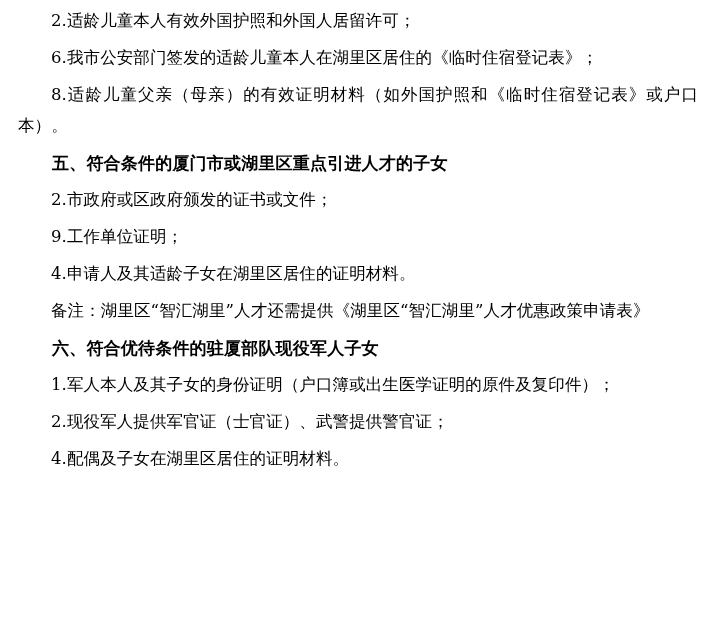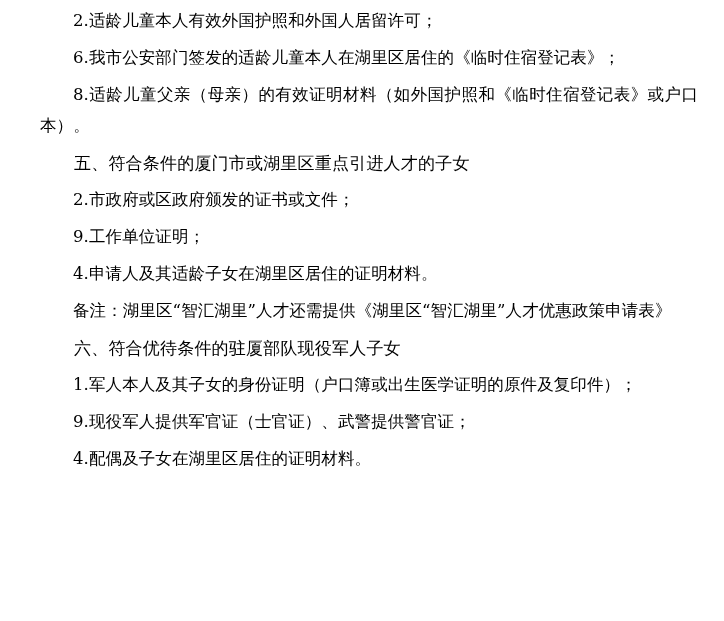--- a/index.html
+++ b/index.html
@@ -11,42 +11,42 @@
     width: 724px;
     height: 621px;
     font-family: "DejaVu Serif", "Liberation Serif", serif;
     color: #000000;
     overflow: hidden;
   }
   .page {
     width: 724px;
     height: 621px;
     box-sizing: border-box;
-    padding: 6px 26px 0 40px;
+    padding: 6px 26px 0 18px;
     position: relative;
   }
   .doc-body {
     display: block;
   }
   .para {
     font-size: 16.5px;
     line-height: 30.5px;
     margin: 0 0 6.5px 0;
     text-align: justify;
     text-justify: inter-ideograph;
     letter-spacing: 0.1px;
   }
   .para.hang {
     
     text-indent: 2em;
   }
   .heading {
     font-size: 17px;
     line-height: 31px;
-    font-weight: normal;
+    font-weight: bold;
     margin: 4px 0 6px 0;
     text-indent: 2em;
     letter-spacing: 0.2px;
   }
 </style>
 </head>
 <body>
 
 <div class="page">
   <div class="doc-body">
@@ -58,17 +58,17 @@
     <p class="heading">五、符合条件的厦门市或湖里区重点引进人才的子女</p>
 
     <p class="para hang">2.市政府或区政府颁发的证书或文件；</p>
     <p class="para hang">9.工作单位证明；</p>
     <p class="para hang">4.申请人及其适龄子女在湖里区居住的证明材料。</p>
     <p class="para hang">备注：湖里区“智汇湖里”人才还需提供《湖里区“智汇湖里”人才优惠政策申请表》</p>
 
     <p class="heading">六、符合优待条件的驻厦部队现役军人子女</p>
 
     <p class="para hang">1.军人本人及其子女的身份证明（户口簿或出生医学证明的原件及复印件）；</p>
-    <p class="para hang">9.现役军人提供军官证（士官证）、武警提供警官证；</p>
+    <p class="para hang">2.现役军人提供军官证（士官证）、武警提供警官证；</p>
     <p class="para hang">4.配偶及子女在湖里区居住的证明材料。</p>
 
   </div>
 </div>
 
 </body></html>

